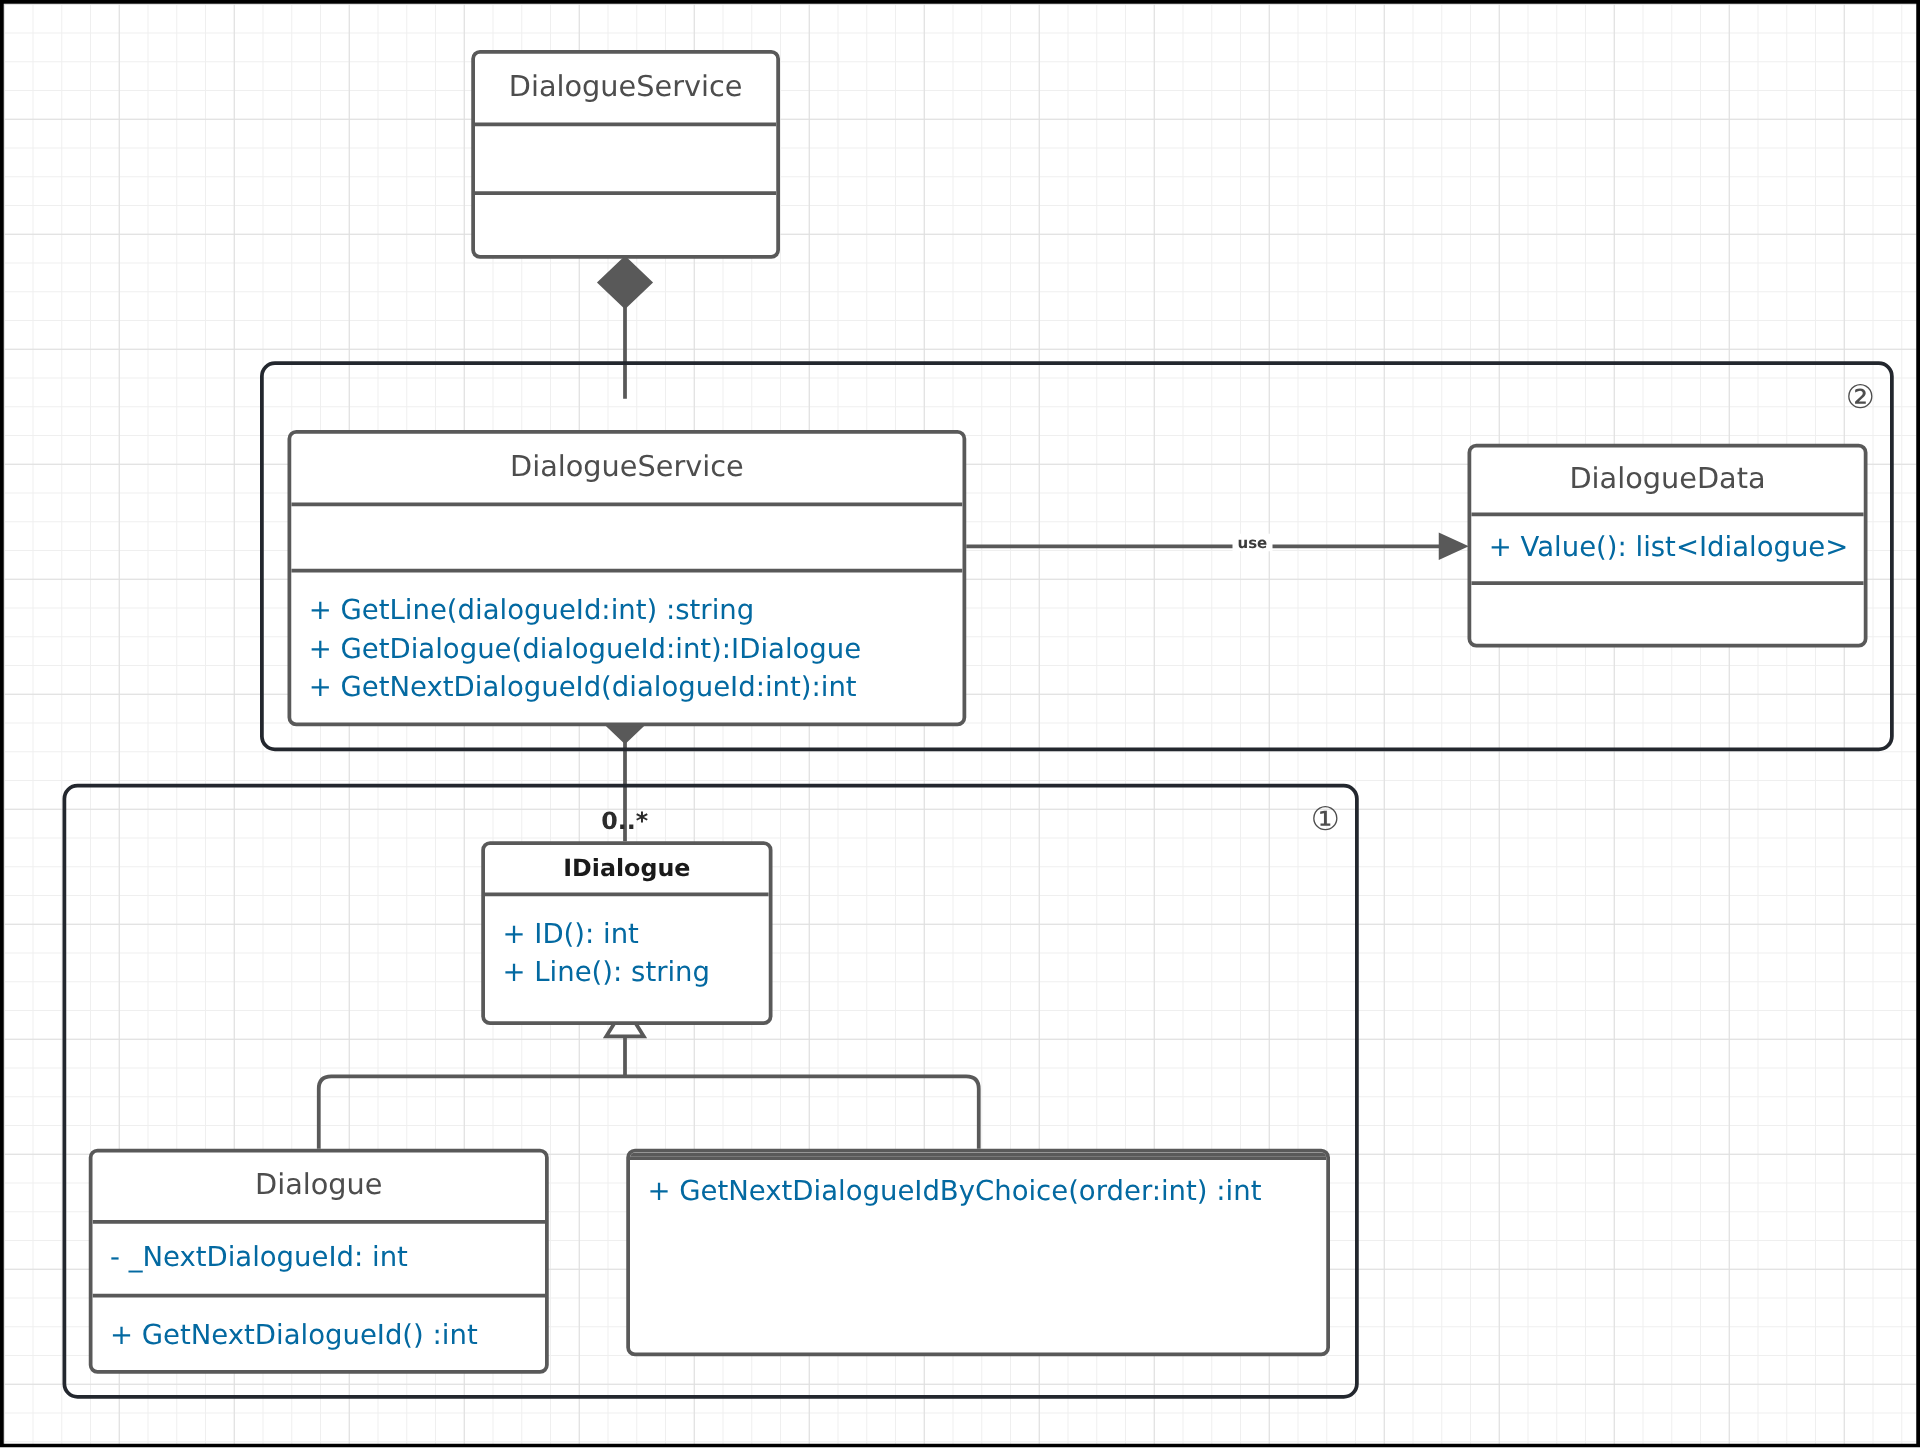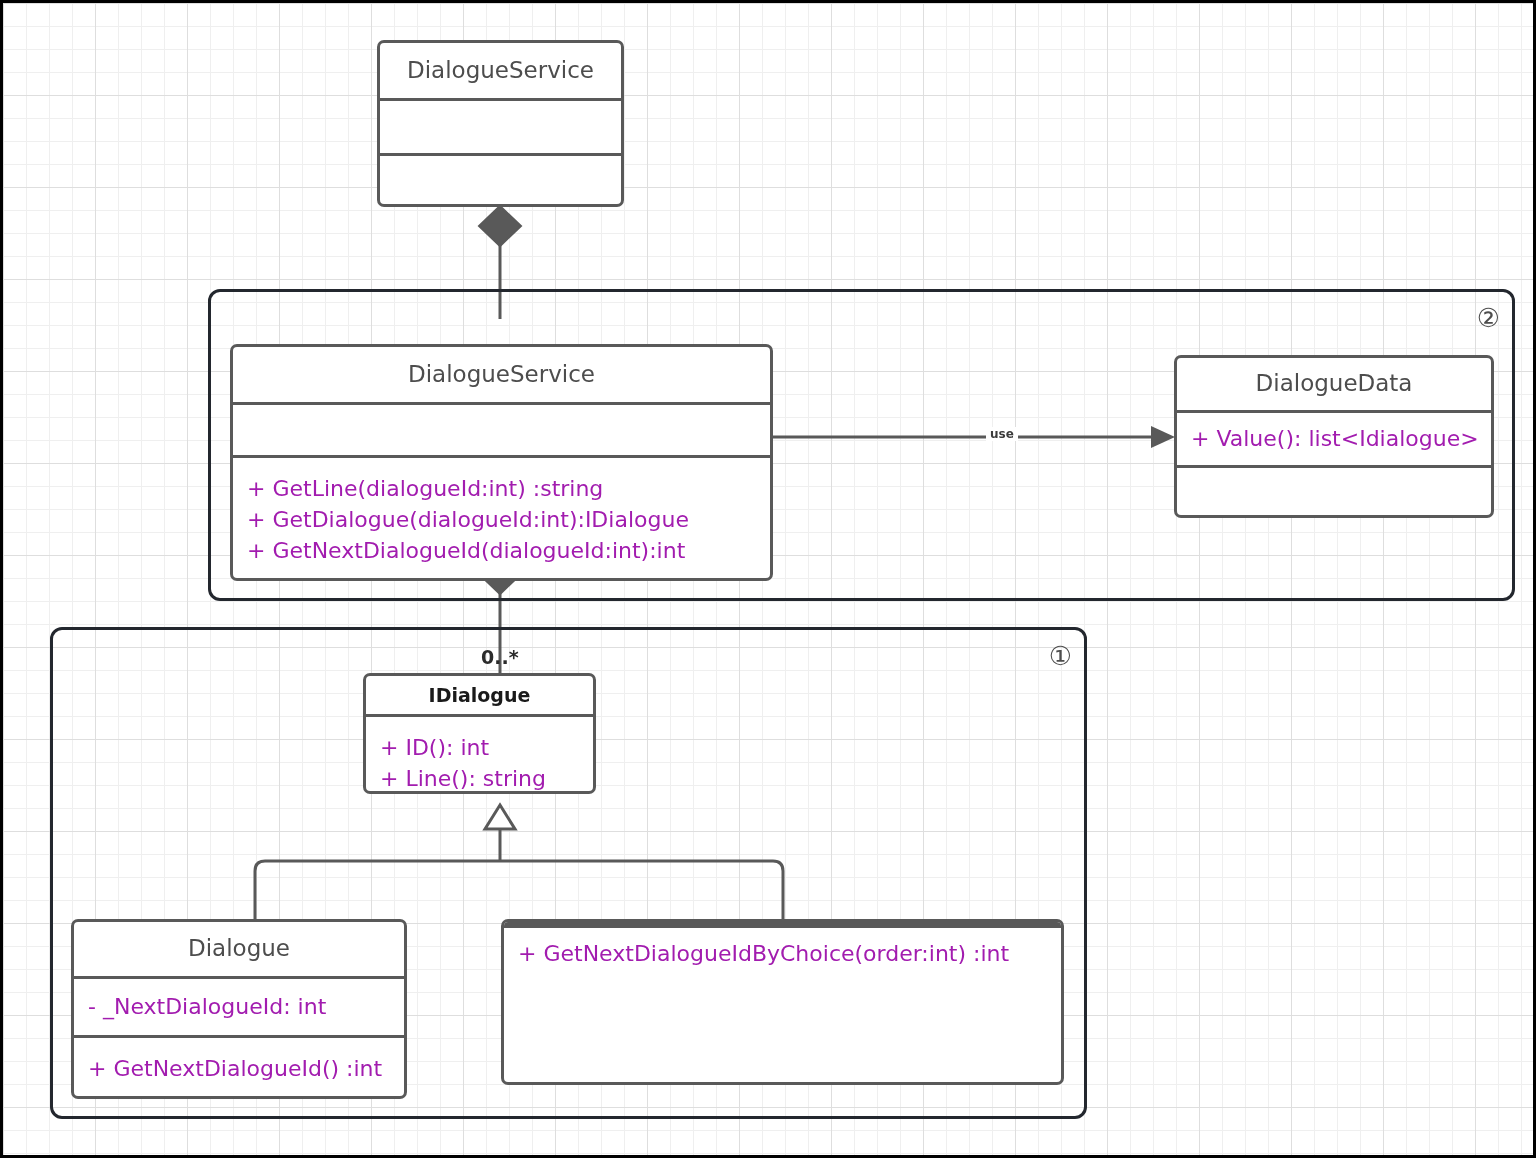--- a/index.html
+++ b/index.html
@@ -60,21 +60,21 @@
     color: #1a1a1a;
     font-size: 19px;
   }
   .uml-sep {
     height: 0;
     border-top: 3px solid #595959;
   }
   .uml-compartment {
     box-sizing: border-box;
     padding: 6px 14px;
-    color: #a21caf;
+    color: #0369a1;
     font-size: 22px;
     line-height: 1.42;
     display: flex;
     flex-direction: column;
     justify-content: center;
   }
   .uml-compartment .member {
     white-space: nowrap;
   }
   .uml-compartment.empty { min-height: 10px; }
@@ -176,30 +176,30 @@
   <div class="uml-class" style="left:1171px; top:352px; width:320px; height:163px;">
     <div class="uml-name" style="height:52px;">DialogueData</div>
     <div class="uml-sep"></div>
     <div class="uml-compartment" style="height:52px;">
       <div class="member">+ Value(): list&lt;Idialogue&gt;</div>
     </div>
     <div class="uml-sep"></div>
     <div class="uml-compartment empty" style="height:50px;"></div>
   </div>
 
-  <div class="uml-class" style="left:360px; top:670px; width:233px; height:121px;">
+  <div class="uml-class" style="left:382px; top:670px; width:233px; height:147px;">
     <div class="uml-name iface" style="height:38px;">IDialogue</div>
     <div class="uml-sep"></div>
     <div class="uml-compartment" style="height:92px;">
       <div class="member">+ ID(): int</div>
       <div class="member">+ Line(): string</div>
     </div>
   </div>
 
-  <div class="uml-class" style="left:68px; top:916px; width:336px; height:180px;">
+  <div class="uml-class" style="left:68px; top:916px; width:368px; height:180px;">
     <div class="uml-name" style="height:54px;">Dialogue</div>
     <div class="uml-sep"></div>
     <div class="uml-compartment" style="height:56px;">
       <div class="member">- _NextDialogueId: int</div>
     </div>
     <div class="uml-sep"></div>
     <div class="uml-compartment" style="height:61px;">
       <div class="member">+ GetNextDialogueId() :int</div>
     </div>
   </div>

